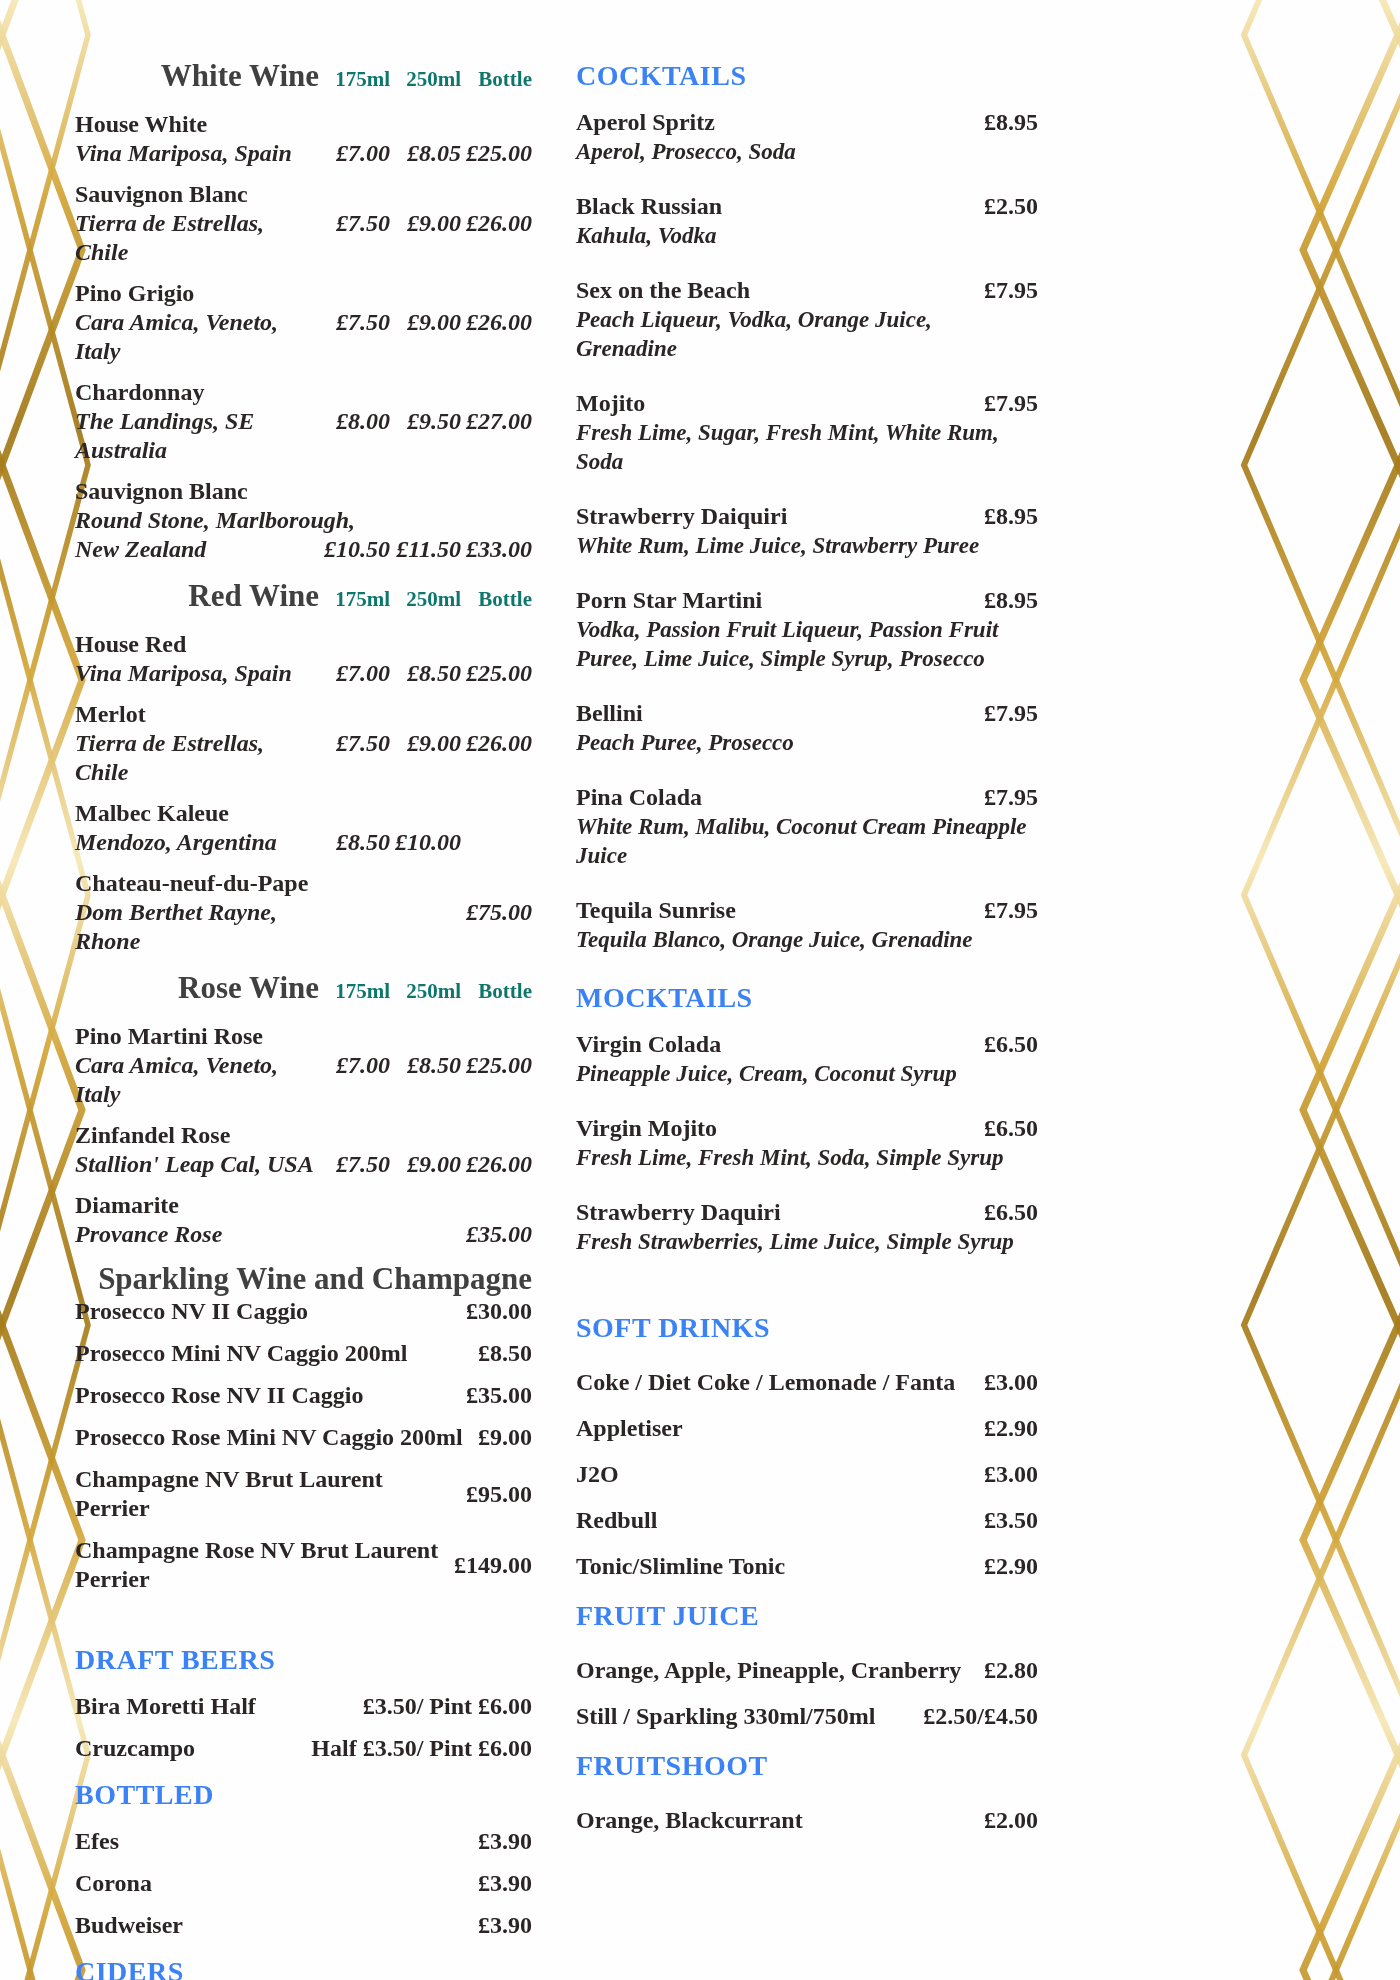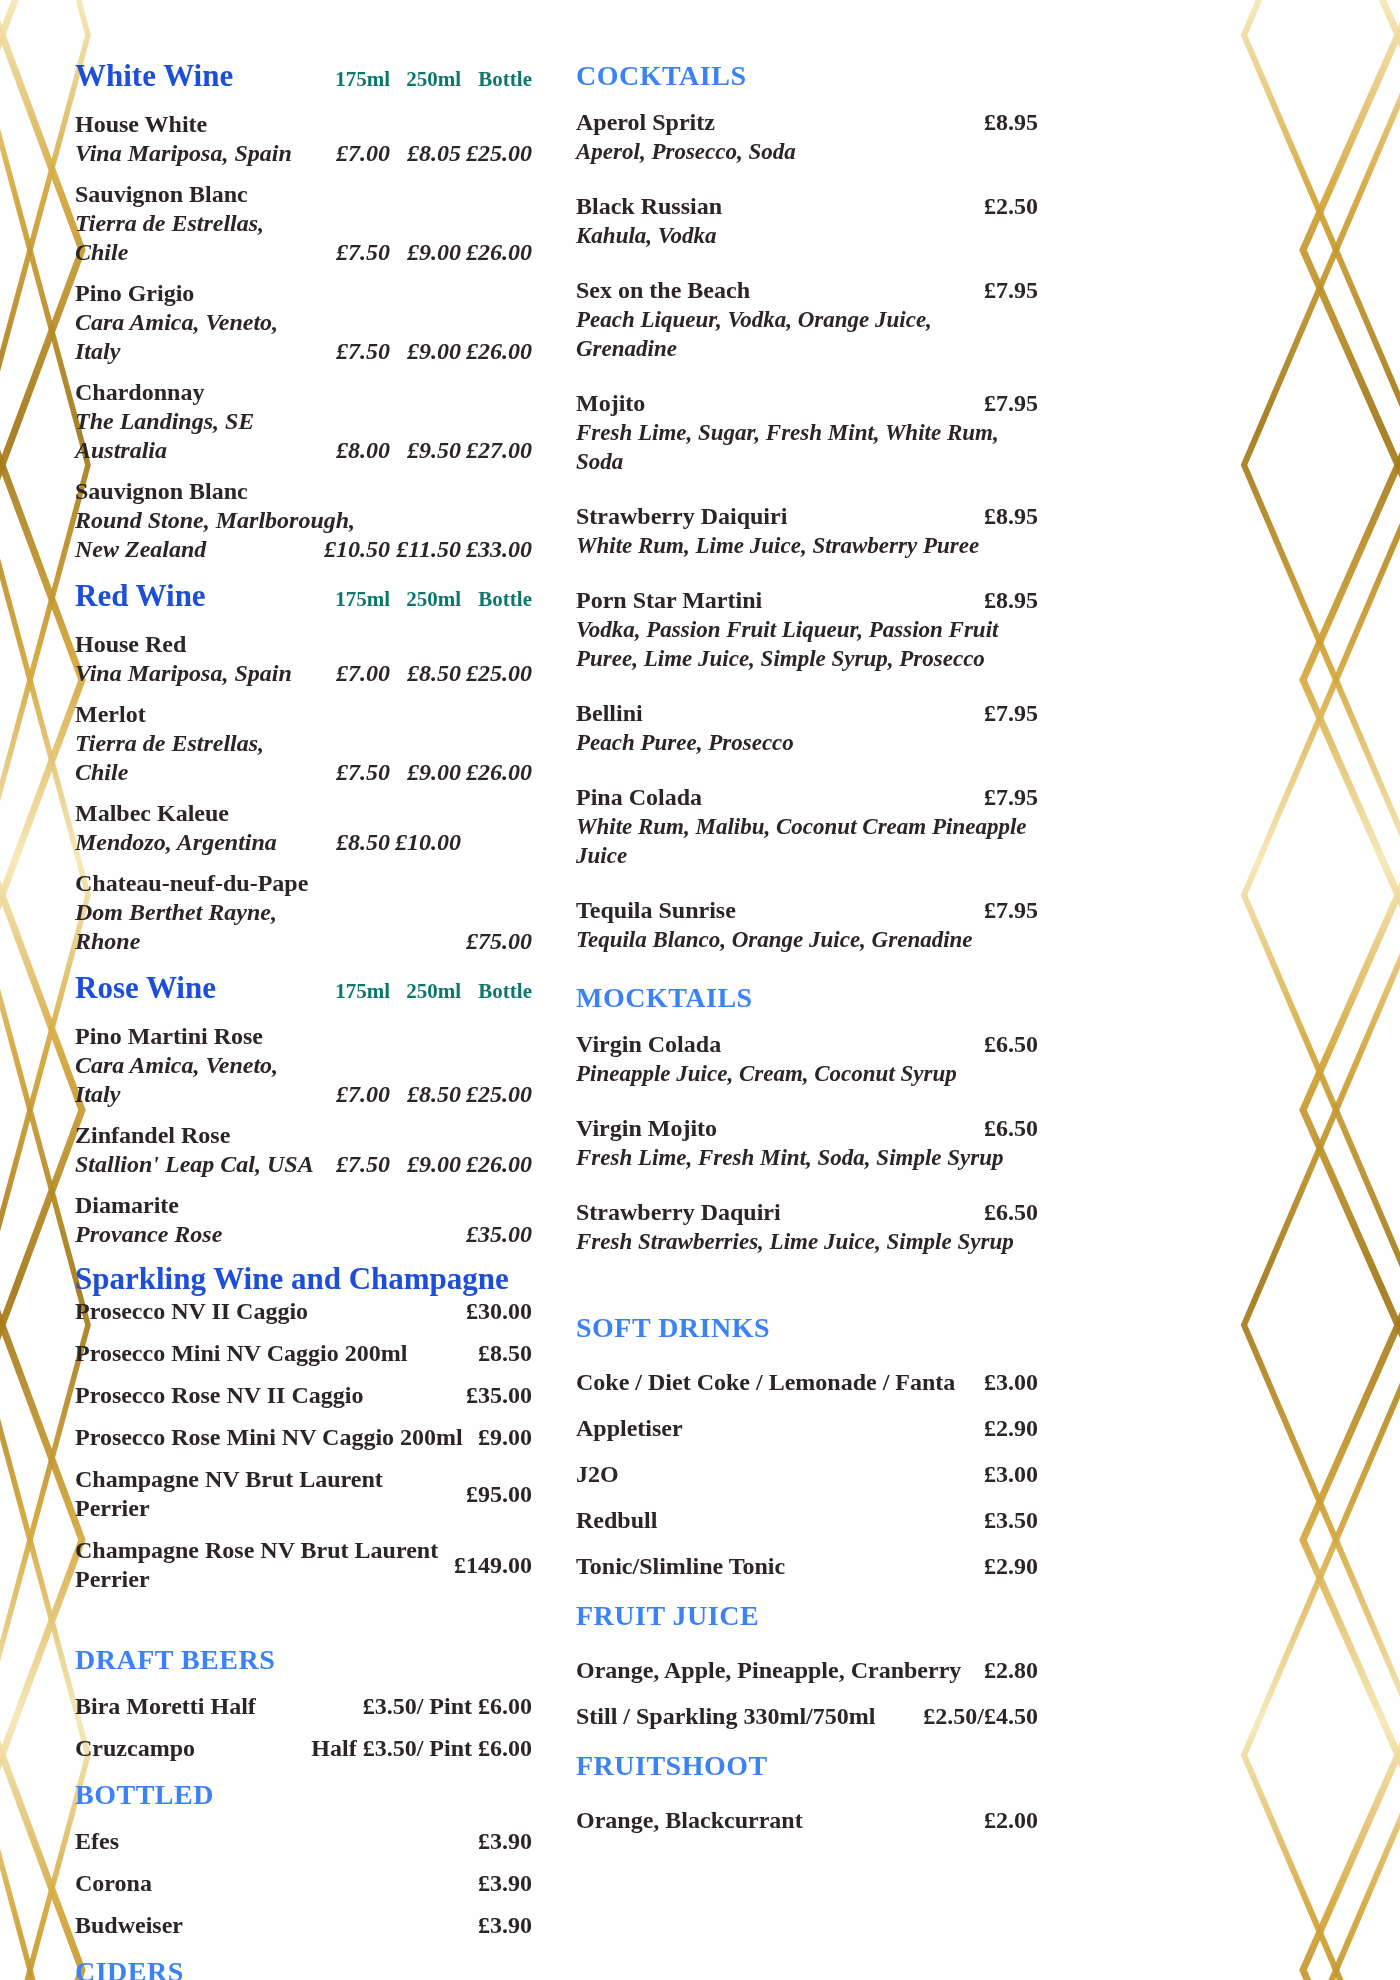--- a/index.html
+++ b/index.html
@@ -9,35 +9,35 @@
     font-family:"Liberation Serif","DejaVu Serif",serif;
     color:#2b2526;font-weight:700;
   }
   .page{position:relative;width:1400px;height:1980px;overflow:hidden;background:#fefefe;}
   .deco{position:absolute;left:0;top:0;z-index:0;}
   .cols{position:absolute;left:75px;top:58px;z-index:1;display:flex;}
   .col-left{width:457px;}
   .col-right{width:462px;margin-left:44px;}
 
   h2.wine-title{
-    font-size:31px;line-height:36px;margin:0;color:#1d4ed8;font-weight:700;flex:1;
+    font-size:31px;line-height:36px;margin:0;color:#404040;font-weight:700;flex:1;text-align:right;
   }
   h3.caps-title{
     font-size:28px;line-height:36px;margin:14px 0 14px 0;color:#3b82f6;
     font-weight:700;letter-spacing:.5px;
   }
   .wine-head{display:flex;align-items:baseline;margin:14px 0 16px 0;}
   .sec-first .wine-head{margin-top:0;}
   .hcell{width:71px;text-align:right;font-size:21px;color:#0f766e;font-weight:700;}
 
   .wine-item{margin-bottom:12px;}
   .iname{font-size:24px;line-height:29px;}
   .ipre{font-size:24px;line-height:29px;font-style:italic;}
   .ipre:empty{display:none;}
-  .wline{display:flex;align-items:flex-end;}
+  .wline{display:flex;align-items:flex-start;}
   .iproducer{flex:1;font-size:24px;line-height:29px;font-style:italic;padding-right:4px;}
   .pcell{width:71px;text-align:right;font-size:24px;line-height:29px;font-style:italic;white-space:nowrap;}
 
   .srow{display:flex;align-items:center;margin-bottom:13px;}
   .sname{flex:1;font-size:24px;line-height:29px;padding-right:8px;}
   .sprice{font-size:24px;line-height:29px;white-space:nowrap;text-align:right;}
 
   .sparkling-title{margin:16px 0 18px 0;}
   .beer-first{margin-top:48px;}
 

